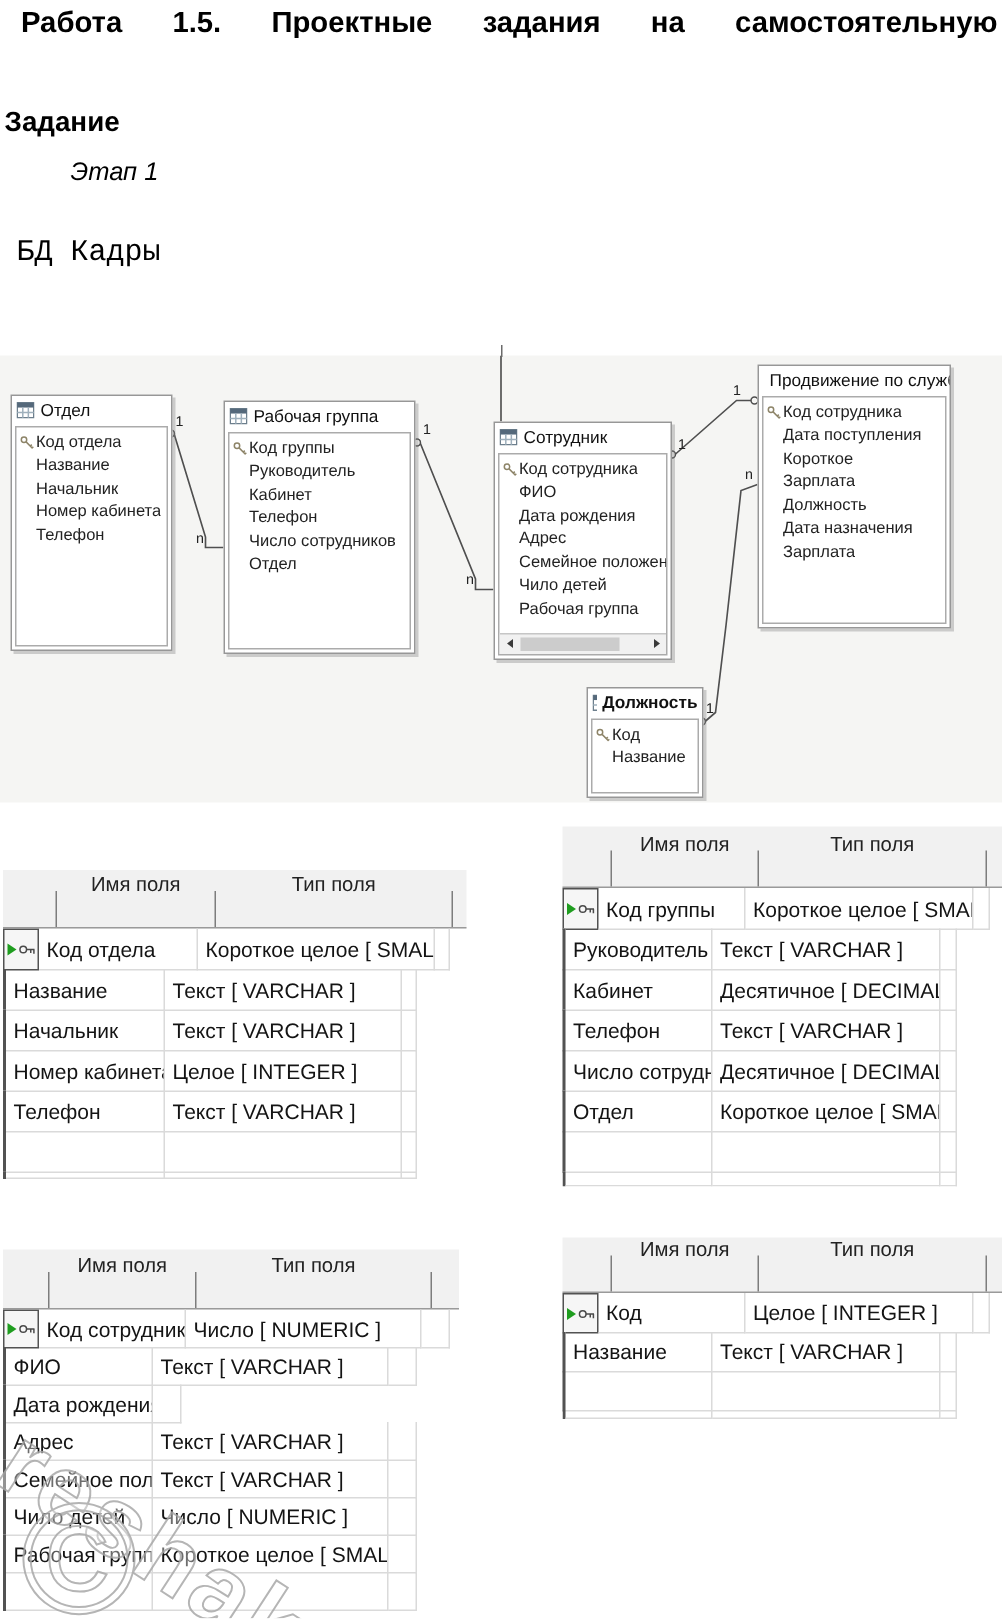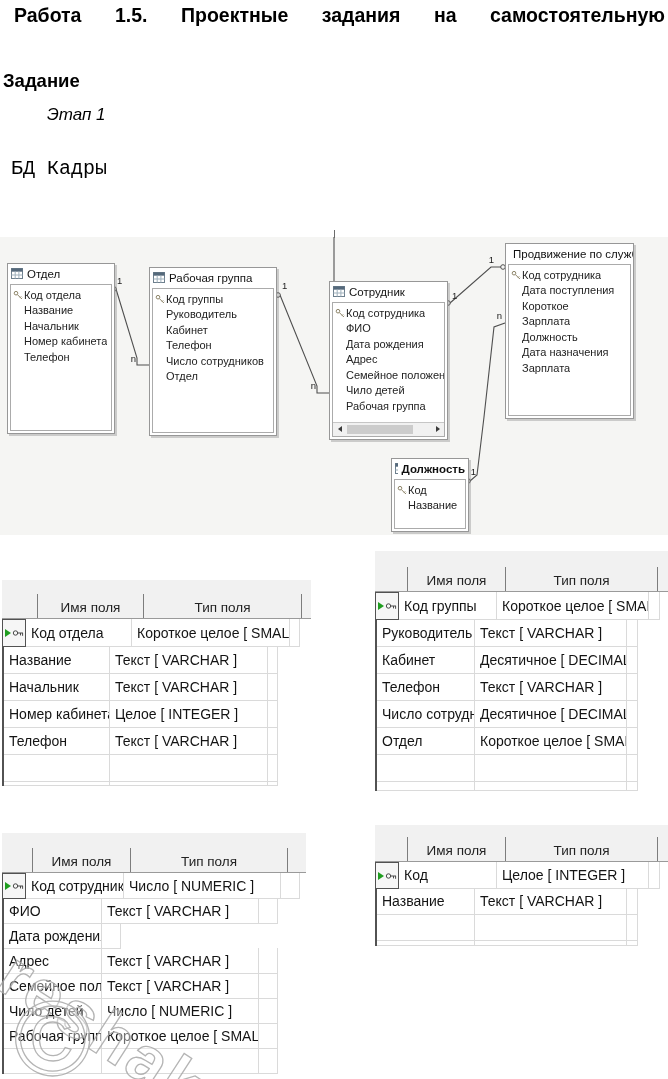--- a/index.html
+++ b/index.html
@@ -34,21 +34,21 @@
 
   .hscroll{position:absolute;left:0;right:0;bottom:0;height:13px;background:#f1f1f1;border-top:1px solid #c6c6c6;}
   .hs-thumb{position:absolute;left:14px;top:2px;width:66px;height:9px;background:#cccccc;}
   .hs-btn{position:absolute;top:0;width:13px;height:12px;display:flex;align-items:center;justify-content:center;}
   .hs-btn.left{left:0;}  .hs-btn.right{right:0;}
 
   
   .grid{position:absolute;background:#fff;font-size:14px;color:#141414;}
   .g-head{display:flex;background:#f1f1f1;align-items:flex-end;border-bottom:1px solid #9a9a9a;}
   .g-hcell{box-sizing:border-box;height:24px;display:flex;align-items:flex-end;justify-content:center;
-           font-size:13.5px;color:#222;padding-bottom:3px;}
+           font-size:13.5px;color:#222;padding-bottom:21px;}
   .g-hcell.tick{border-left:1px solid #7d7d7d;}
   .g-row{display:flex;}
   .g-row + .g-row{margin-top:-1px;}
   .g-rh{box-sizing:border-box;background:#f6f6f6;border:1px solid #525252;
         display:flex;align-items:center;justify-content:center;overflow:hidden;}
   .g-cell{box-sizing:border-box;border-right:1px solid #dadada;border-bottom:1px solid #dadada;
           padding-left:5px;display:flex;align-items:center;overflow:hidden;white-space:nowrap;}
   .g-partial{overflow:hidden;}
 
   .colsA .w0{width:35px;} .colsA .w1{width:106px;} .colsA .w2{width:158px;} .colsA .w3{width:10px;}

